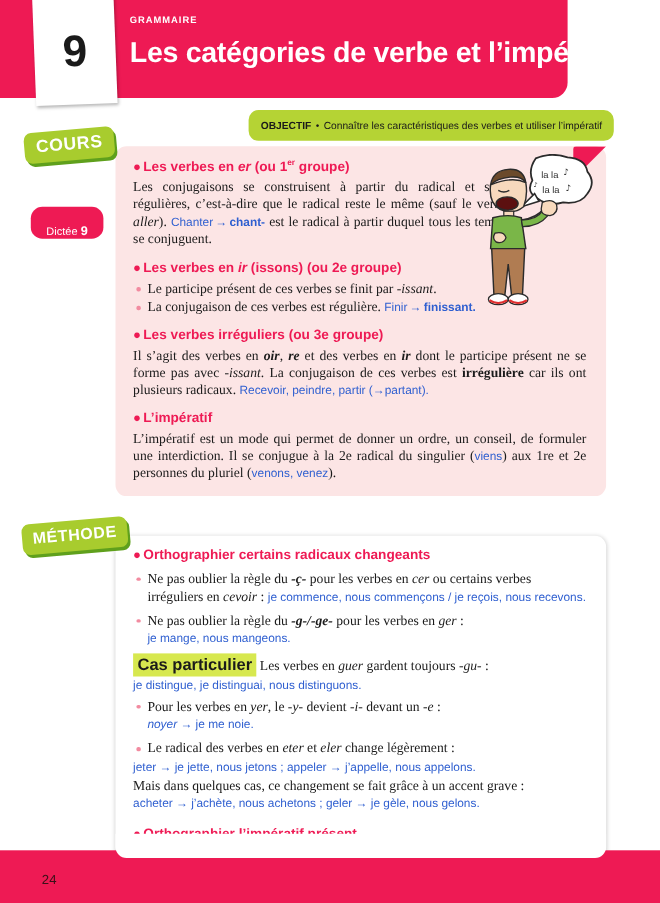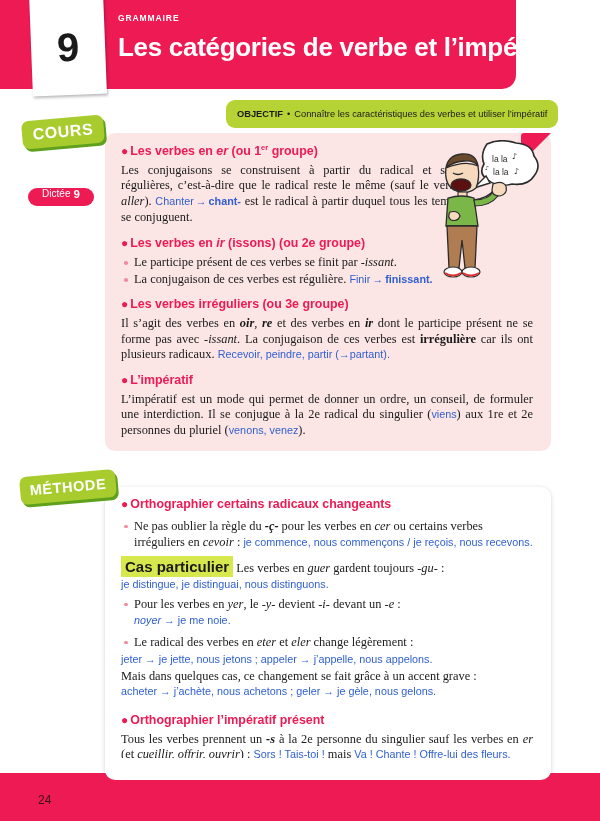--- a/index.html
+++ b/index.html
@@ -112,25 +112,25 @@
   #tab-cours { left: 22px; top: 118px; width: 82px; height: 28px; }
   #tab-methode { left: 20px; top: 473px; width: 96px; height: 28px; }
   #tab-methode span { font-size: 14.5px; }
 
   
   .dictee {
     position: absolute;
     left: 28px;
     top: 188px;
     width: 66px;
-    height: 18px;
+    height: 29px;
     background: #ee1a54;
     border-radius: 10.5px;
     display: flex;
-    align-items: flex-start;
+    align-items: flex-end;
     justify-content: center;
     font-family: "Liberation Sans", sans-serif;
     font-size: 10px;
     color: #ffffff;
     z-index: 5;
   }
   .dictee b { font-weight: bold; font-size: 11.5px; margin-left: 3px; }
 
   
   .panel {
@@ -384,20 +384,23 @@
 <div class="inner" style="top:497px;">
 
   <div class="h-bullet">
     <span class="dot">●</span><span>Orthographier certains radicaux changeants</span>
   </div>
 
   <ul class="dots" style="margin-top:5px">
     <li><span>Ne pas oublier la règle du </span><b><i>-ç-</i></b><span> pour les verbes en </span><i>cer</i><span> ou certains verbes irréguliers en </span><i>cevoir</i><span> : </span><span class="ex">je commence, nous commençons / je reçois, nous recevons.</span></li>
   </ul>
 
+  <ul class="dots">
+    <li><span>Ne pas oublier la règle du </span><b><i>-g-/-ge-</i></b><span> pour les verbes en </span><i>ger</i><span> :</span><br><span class="ex">je mange, nous mangeons.</span></li>
+  </ul>
 
   <p class="body nojust" style="margin-bottom:3px"><span class="cas-tag">Cas particulier</span><span>Les verbes en </span><i>guer</i><span> gardent toujours </span><i>-gu-</i><span> :</span><br><span class="ex">je distingue, je distinguai, nous distinguons.</span></p>
 
   <ul class="dots">
     <li><span>Pour les verbes en </span><i>yer</i><span>, le </span><i>-y-</i><span> devient </span><i>-i-</i><span> devant un </span><i>-e</i><span> :</span><br><span class="ex"><i>noyer</i></span><span class="ex arrow" style="margin:0 3px">→</span><span class="ex">je me noie.</span></li>
   </ul>
 
   <ul class="dots">
     <li><span>Le radical des verbes en </span><i>eter</i><span> et </span><i>eler</i><span> change légèrement :</span></li>
   </ul>

